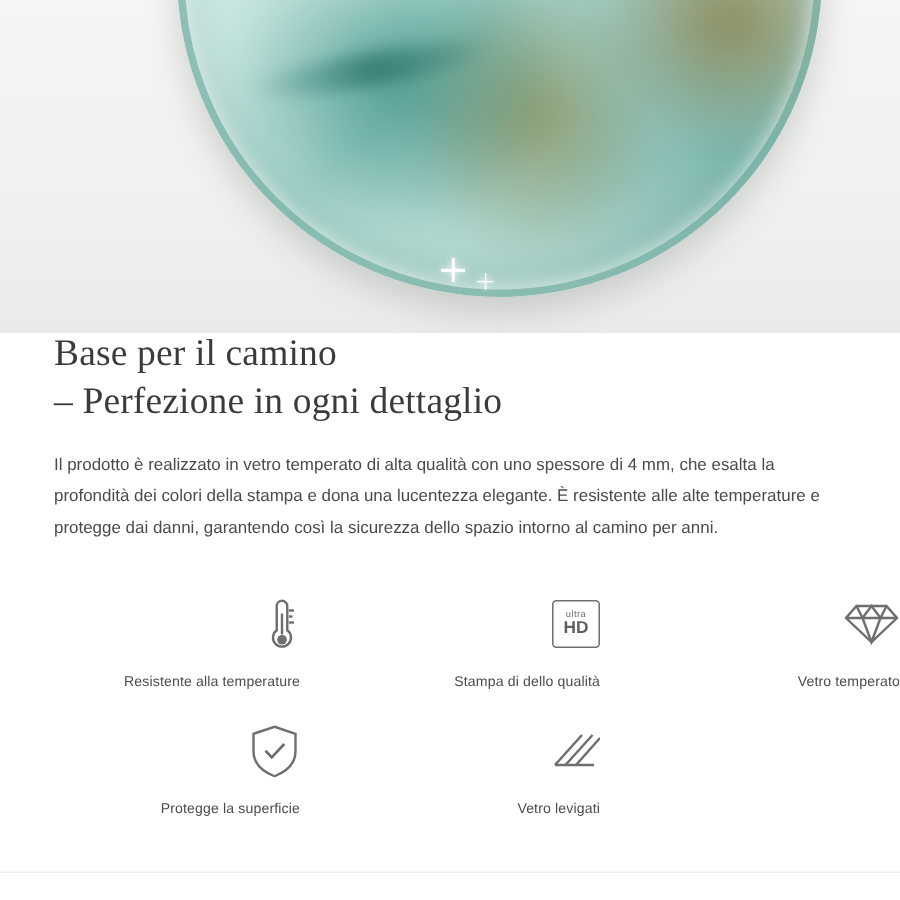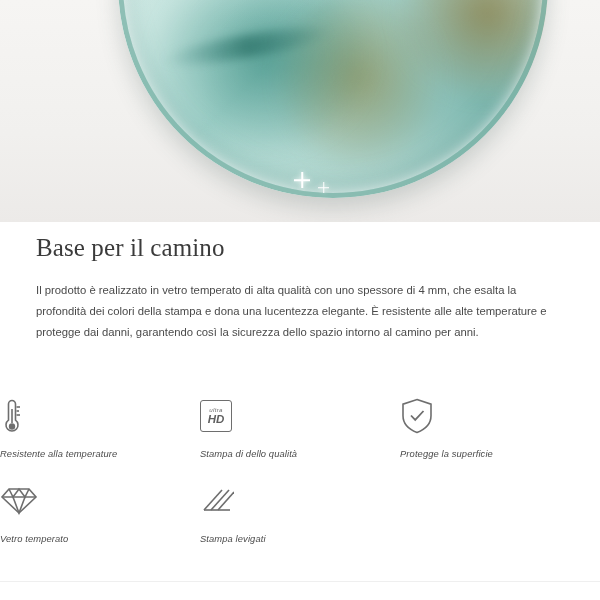--- a/index.html
+++ b/index.html
@@ -95,21 +95,21 @@
   }
   .sparkle::before { left: 50%; top: 0; width: 1.5px; height: 100%; transform: translateX(-50%); }
   .sparkle::after  { top: 50%; left: 0; height: 1.5px; width: 100%; transform: translateY(-50%); }
   .sp1 { left: 294px; top: 172px; }
   .sp2 { left: 318px; top: 182px; width: 11px; height: 11px; }
 
   
   .content {
     position: absolute;
     left: 0;
-    top: 218px;
+    top: 206px;
     width: 600px;
   }
   .headline {
     margin: 0;
     padding: 14px 36px 0 36px;
     font-family: "Liberation Serif", serif;
     font-weight: 400;
     font-size: 25px;
     line-height: 32px;
     color: #3b3b3b;
@@ -130,23 +130,22 @@
     left: 0;
     top: 392px;
     width: 600px;
     display: grid;
     grid-template-columns: repeat(3, 1fr);
     row-gap: 18px;
   }
   .feature {
     display: flex;
     flex-direction: column;
-    align-items: flex-start;
+    align-items: flex-end;
     justify-content: flex-start;
-    font-style: italic;
   }
   .feature-icon {
     height: 48px;
     display: flex;
     align-items: center;
     justify-content: center;
   }
   .feature-label {
     margin-top: 8px;
     font-size: 9.4px;
@@ -197,20 +196,21 @@
 
       <div class="plate-edge"></div>
     </div>
     <div class="sparkle sp1"></div>
     <div class="sparkle sp2"></div>
   </div>
 
   <div class="content">
     <h1 class="headline">
       <span>Base per il camino</span>
+      <span class="l2">– Perfezione in ogni dettaglio</span>
     </h1>
     <p class="body-copy">Il prodotto è realizzato in vetro temperato di alta qualità con uno spessore di 4 mm, che esalta la profondità dei colori della stampa e dona una lucentezza elegante. È resistente alle alte temperature e protegge dai danni, garantendo così la sicurezza dello spazio intorno al camino per anni.</p>
   </div>
 
   <div class="features">
 
     <div class="feature">
       <div class="feature-icon">
         <svg width="24" height="40" viewBox="0 0 24 40" fill="none" stroke="#6e6e6e" stroke-width="1.6">
           <path d="M12 4.5a3.5 3.5 0 0 0-3.5 3.5v16.2a6 6 0 1 0 7 0V8A3.5 3.5 0 0 0 12 4.5z"></path>
@@ -229,49 +229,49 @@
         <div class="hd-box">
           <span class="u">ultra</span>
           <span class="h">HD</span>
         </div>
       </div>
       <div class="feature-label">Stampa di dello qualità</div>
     </div>
 
     <div class="feature">
       <div class="feature-icon">
-        <svg width="34" height="40" viewBox="0 0 34 40" fill="none" stroke="#6e6e6e" stroke-width="1.6">
-          <path d="M17 3.5 31 8.2v11.5c0 8.2-5.8 13.6-14 16.8C8.8 33.3 3 27.9 3 19.7V8.2z"></path>
-          <path d="M11 19.5l4.2 4.4L23.5 15" stroke-width="1.8"></path>
-        </svg>
-      </div>
-      <div class="feature-label">Protegge la superficie</div>
-    </div>
-
-    <div class="feature">
-      <div class="feature-icon">
         <svg width="38" height="34" viewBox="0 0 38 34" fill="none" stroke="#6e6e6e" stroke-width="1.6">
           <path d="M9 5h20l7 8-17 16L2 13z"></path>
           <path d="M2 13h34"></path>
           <path d="M9 5l4 8 6-8 6 8 4-8"></path>
           <path d="M13 13l6 16 6-16"></path>
         </svg>
       </div>
       <div class="feature-label">Vetro temperato</div>
     </div>
 
     <div class="feature">
       <div class="feature-icon">
+        <svg width="34" height="40" viewBox="0 0 34 40" fill="none" stroke="#6e6e6e" stroke-width="1.6">
+          <path d="M17 3.5 31 8.2v11.5c0 8.2-5.8 13.6-14 16.8C8.8 33.3 3 27.9 3 19.7V8.2z"></path>
+          <path d="M11 19.5l4.2 4.4L23.5 15" stroke-width="1.8"></path>
+        </svg>
+      </div>
+      <div class="feature-label">Protegge la superficie</div>
+    </div>
+
+    <div class="feature">
+      <div class="feature-icon">
         <svg width="34" height="30" viewBox="0 0 34 30" fill="none" stroke="#6e6e6e" stroke-width="1.6">
           <path d="M4 24 L22 4"></path>
           <path d="M11 24 L29 4"></path>
           <path d="M18 24 L34 6"></path>
           <path d="M4 24 H30"></path>
         </svg>
       </div>
-      <div class="feature-label">Stampa levigati</div>
+      <div class="feature-label">Vetro levigati</div>
     </div>
 
 
   </div>
 
   <div class="bottom-strip"></div>
 </div>
 
 </body></html>

